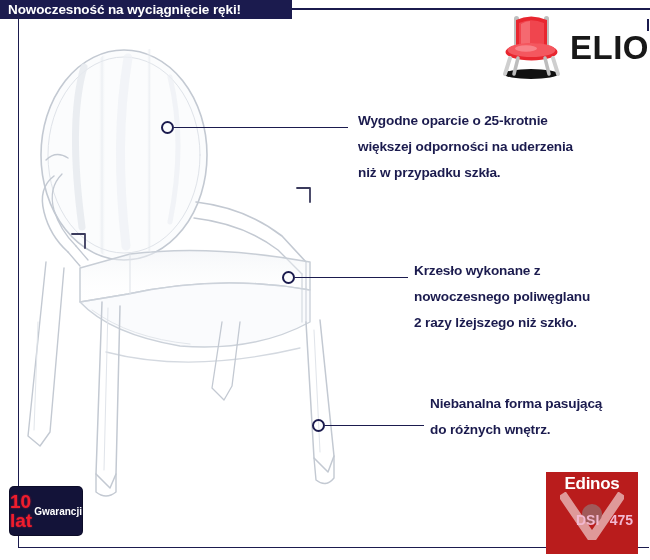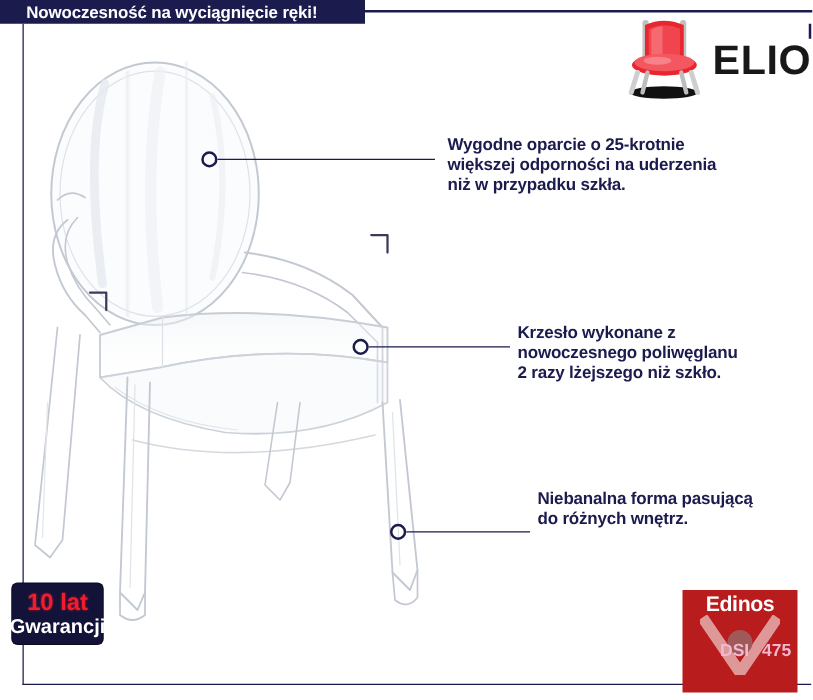--- a/index.html
+++ b/index.html
@@ -11,21 +11,21 @@
   .page{position:absolute;inset:0;background:#fff;}
 
   
   .banner{
     position:absolute;left:0;top:0;width:292px;height:19px;
     background:#1b1b4e;display:flex;align-items:center;
     z-index:6;
   }
   .banner-text{
     color:#ffffff;font-size:13.5px;font-weight:bold;letter-spacing:-0.1px;
-    padding-left:21px;white-space:nowrap;line-height:19px;
+    padding-left:8px;white-space:nowrap;line-height:19px;
   }
   .banner-rule{
     position:absolute;left:292px;top:8px;width:358px;height:2px;
     background:#1b1b4e;z-index:5;
   }
 
   
   .frame{
     position:absolute;left:18px;top:19px;width:631px;height:529px;
     border-left:1.5px solid #1b1b4e;
@@ -59,36 +59,36 @@
   .callout{position:absolute;z-index:3;}
   .dot{
     position:absolute;width:13px;height:13px;border-radius:50%;
     border:2.2px solid #1b1b4e;background:transparent;box-sizing:border-box;
   }
   .leader{
     position:absolute;height:1.6px;background:#1b1b4e;
   }
   .callout-text{
     position:absolute;font-size:13.6px;font-weight:bold;color:#1b1b4e;
-    line-height:16px;white-space:pre-line;letter-spacing:-0.15px;
+    line-height:26px;white-space:pre-line;letter-spacing:-0.15px;
   }
 
   
   .warranty{
-    position:absolute;left:10px;top:467px;width:72px;height:48px;
+    position:absolute;left:10px;top:487px;width:72px;height:48px;
     background:#131339;border-radius:4px;z-index:4;
-    display:flex;flex-direction:column;align-items:center;justify-content:center;
+    display:flex;align-items:center;justify-content:center;
     box-shadow:0 0 0 1px #0c0c28;
   }
   .warranty-top{
     color:#ef1d2d;font-size:19px;font-weight:bold;line-height:19px;
     text-shadow:0 0 2px rgba(239,29,45,.7);
   }
   .warranty-bot{
-    color:#ffffff;font-size:16px;font-weight:bold;line-height:17px;margin-top:1px;
+    color:#ffffff;font-size:10px;font-weight:bold;line-height:17px;margin-top:1px;
   }
 
   
   .edinos{
     position:absolute;left:546px;top:472px;width:92px;height:82px;
     background:#b91c1c;z-index:4;overflow:hidden;
   }
   .edinos-title{
     position:absolute;top:2px;left:0;right:0;text-align:center;
     color:#ffffff;font-size:17px;font-weight:bold;line-height:19px;

